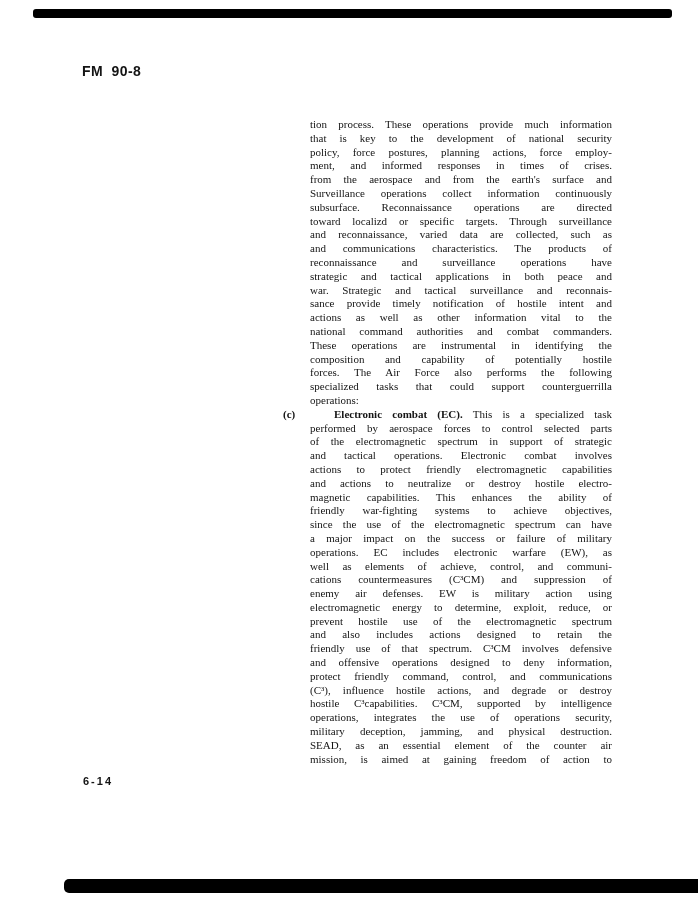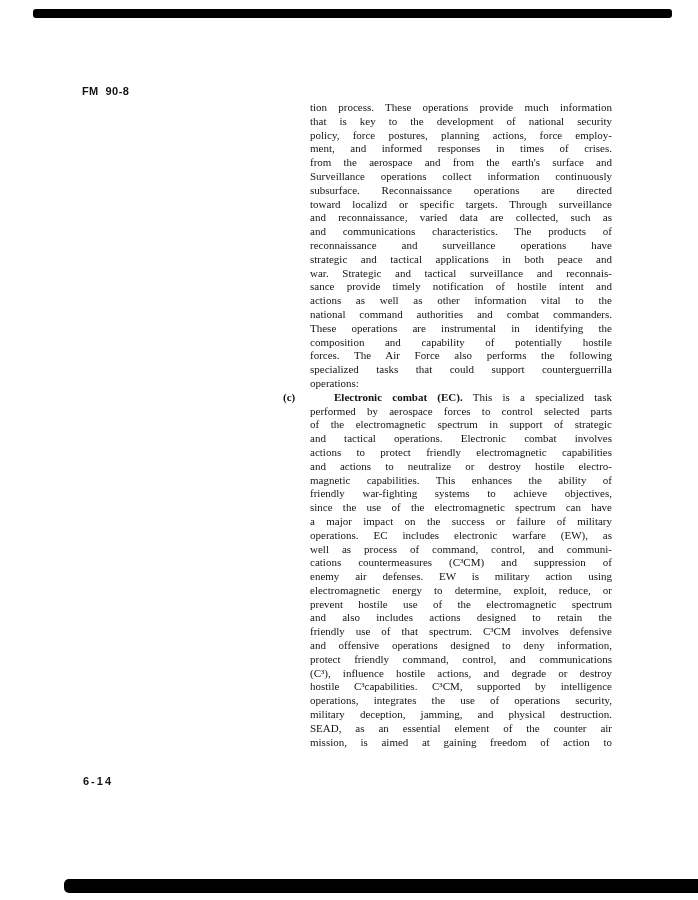--- a/index.html
+++ b/index.html
@@ -11,31 +11,30 @@
     font-family: "Liberation Serif", serif;
     color: #141414;
     overflow: hidden;
   }
   .scan-bar { position: absolute; background: #000000; }
   .scan-bar.top    { left: 33px;  top: 9px;   width: 639px; height: 9px;  border-radius: 3px; }
   .scan-bar.bottom { left: 64px;  top: 879px; width: 634px; height: 14px; border-radius: 5px 0 0 5px; }
   .doc-header {
     position: absolute; left: 82px; top: 63px;
     font-family: "Liberation Sans", sans-serif;
-    font-weight: bold; font-size: 11px; letter-spacing: 0.4px;
+    font-weight: bold; font-size: 14px; letter-spacing: 0.4px;
     white-space: pre;
-    margin-top: 22px;
   }
   .page-number {
     position: absolute; left: 83px; top: 775px;
     font-family: "Liberation Sans", sans-serif;
     font-weight: bold; font-size: 11px; letter-spacing: 2px;
   }
   .text-column {
-    position: absolute; left: 310px; top: 101px; width: 302px;
+    position: absolute; left: 310px; top: 118px; width: 302px;
     font-size: 11px; line-height: 13.8px;
   }
   .line {
     text-align: justify;
     text-align-last: justify;
     -moz-text-align-last: justify;
   }
   .line.short { text-align-last: left; -moz-text-align-last: left; }
   .para.hang .line.first { position: relative; }
   .item-label {
@@ -87,21 +86,21 @@
       <div class="line">performed by aerospace forces to control selected parts</div>
         <div class="line">of the electromagnetic spectrum in support of strategic</div>
         <div class="line">and tactical operations. Electronic combat involves</div>
         <div class="line">actions to protect friendly electromagnetic capabilities</div>
         <div class="line">and actions to neutralize or destroy hostile electro-</div>
         <div class="line">magnetic capabilities. This enhances the ability of</div>
         <div class="line">friendly war-fighting systems to achieve objectives,</div>
         <div class="line">since the use of the electromagnetic spectrum can have</div>
         <div class="line">a major impact on the success or failure of military</div>
         <div class="line">operations. EC includes electronic warfare (EW), as</div>
-        <div class="line">well as process of command, control, and communi-</div>
+        <div class="line">well as elements of achieve, control, and communi-</div>
         <div class="line">cations countermeasures (C³CM) and suppression of</div>
         <div class="line">enemy air defenses. EW is military action using</div>
         <div class="line">electromagnetic energy to determine, exploit, reduce, or</div>
         <div class="line">prevent hostile use of the electromagnetic spectrum</div>
         <div class="line">and also includes actions designed to retain the</div>
         <div class="line">friendly use of that spectrum. C³CM involves defensive</div>
         <div class="line">and offensive operations designed to deny information,</div>
         <div class="line">protect friendly command, control, and communications</div>
         <div class="line">(C³), influence hostile actions, and degrade or destroy</div>
         <div class="line">hostile C³capabilities. C³CM, supported by intelligence</div>

